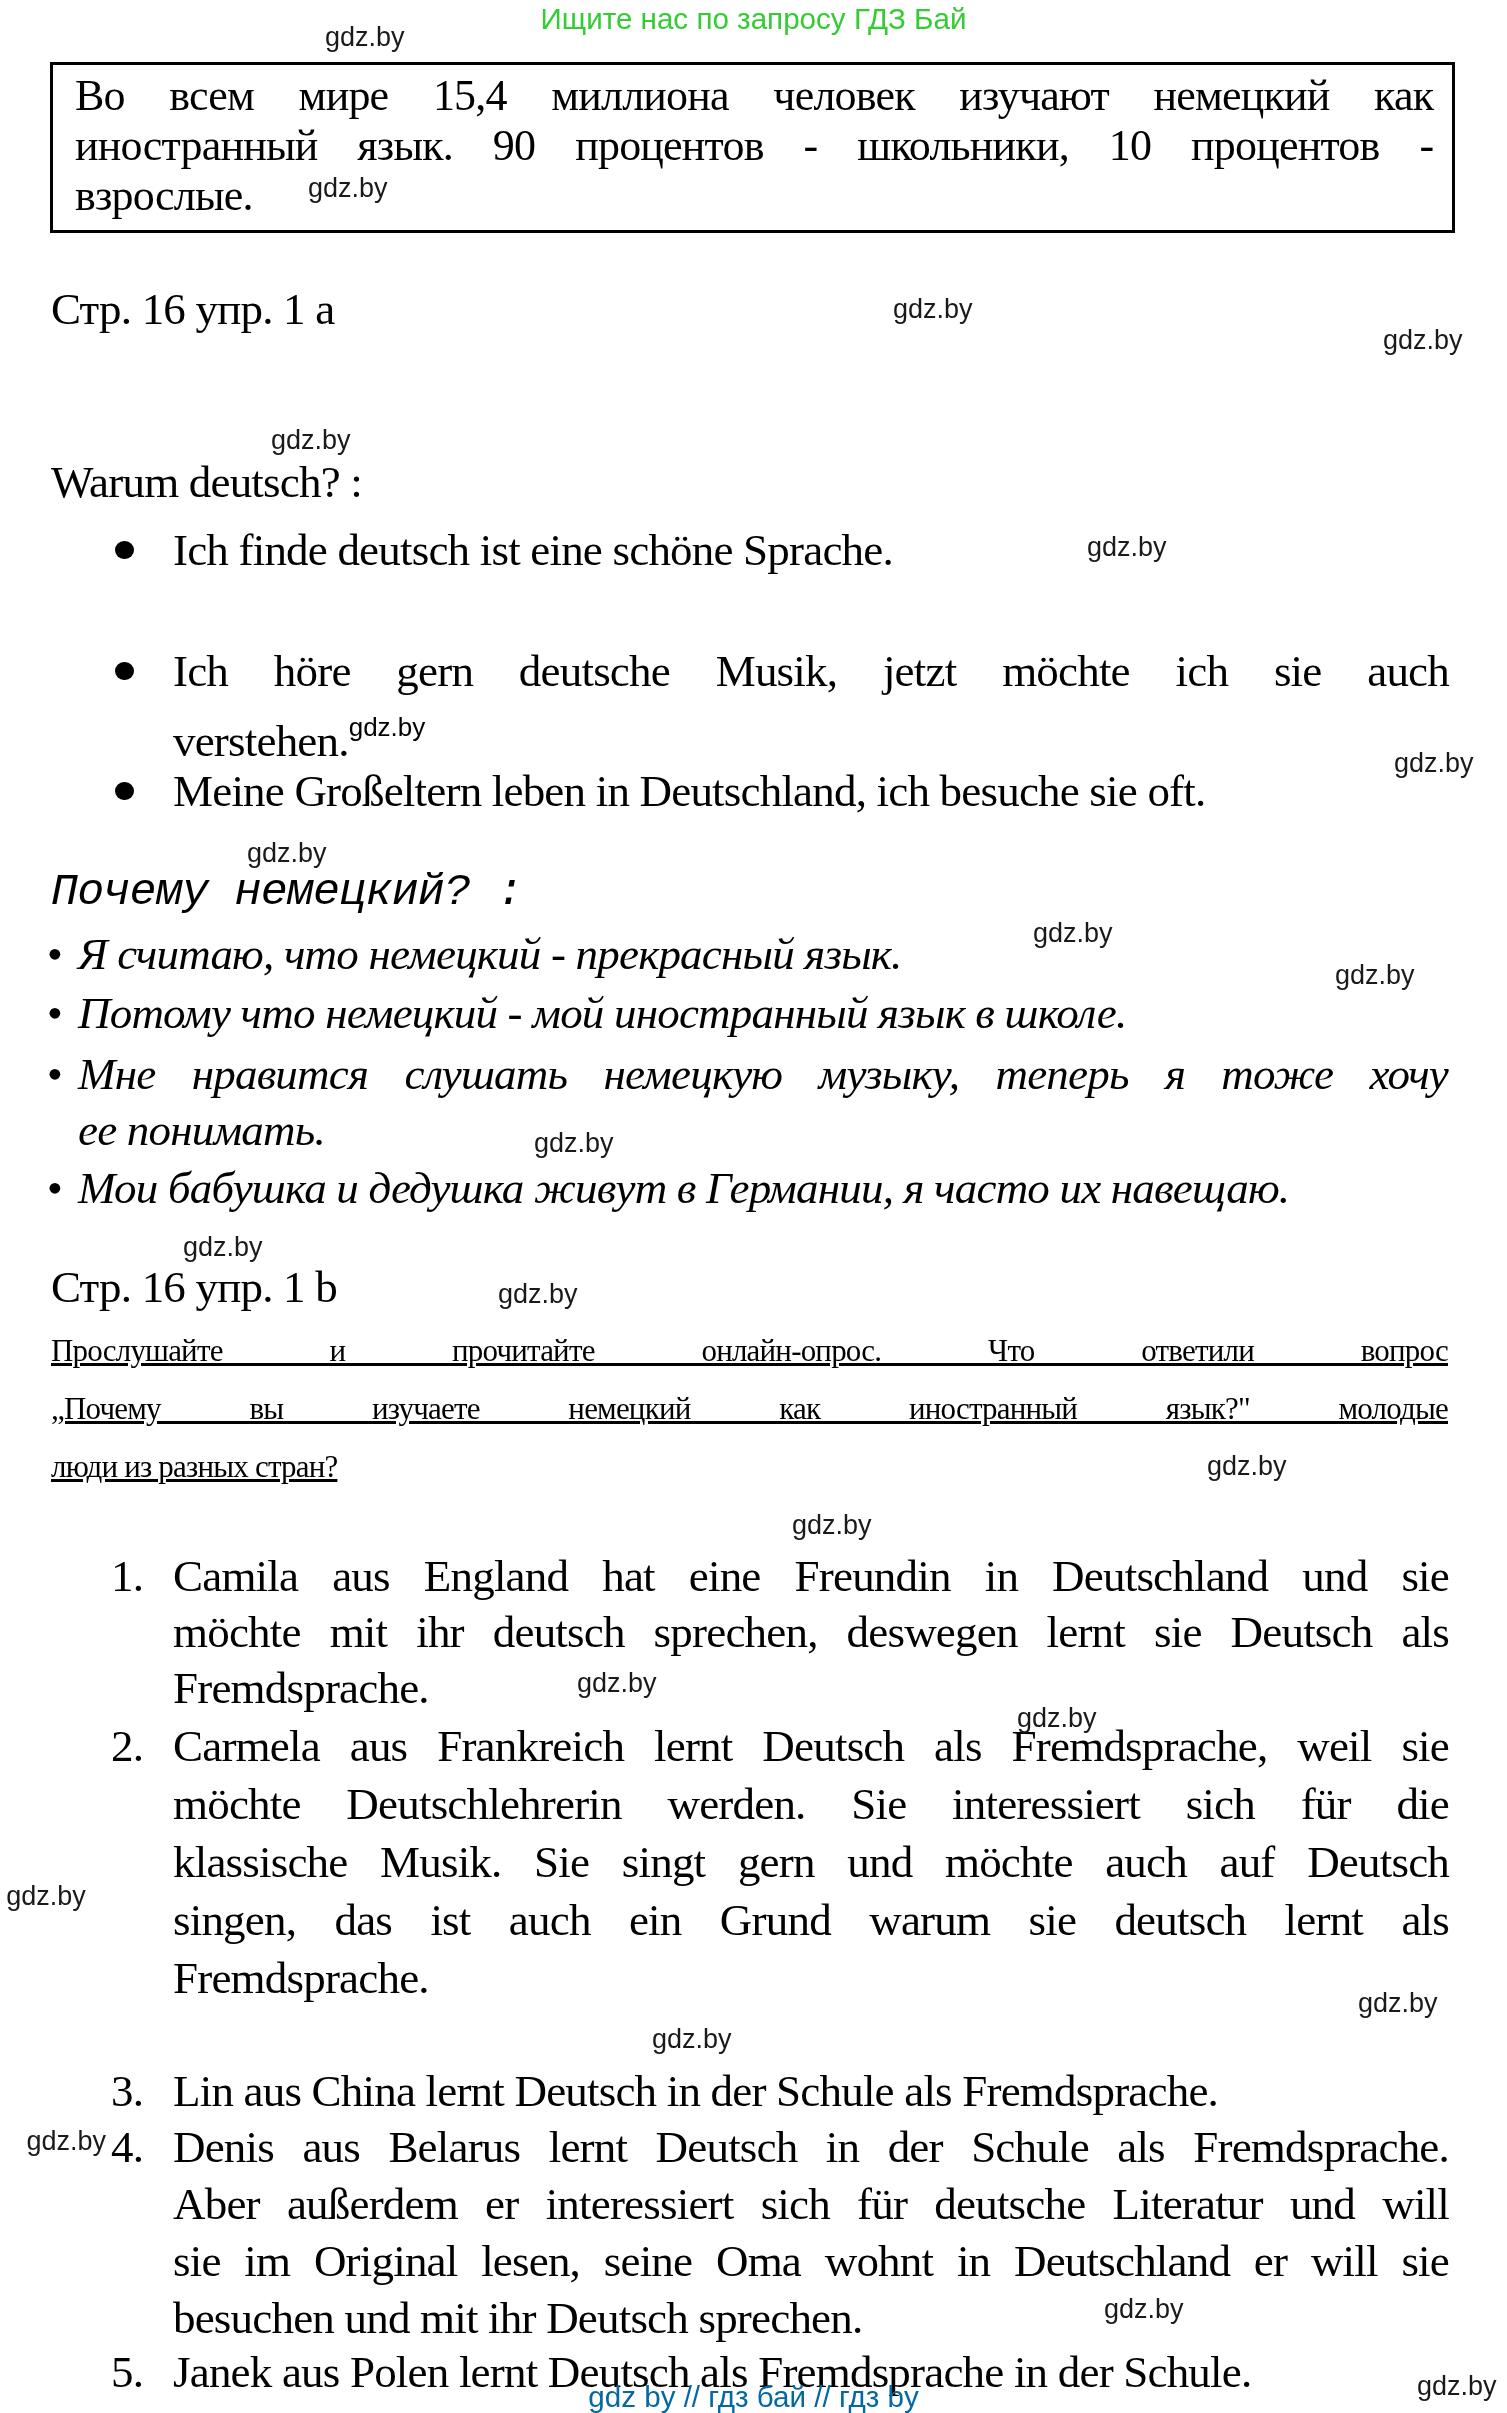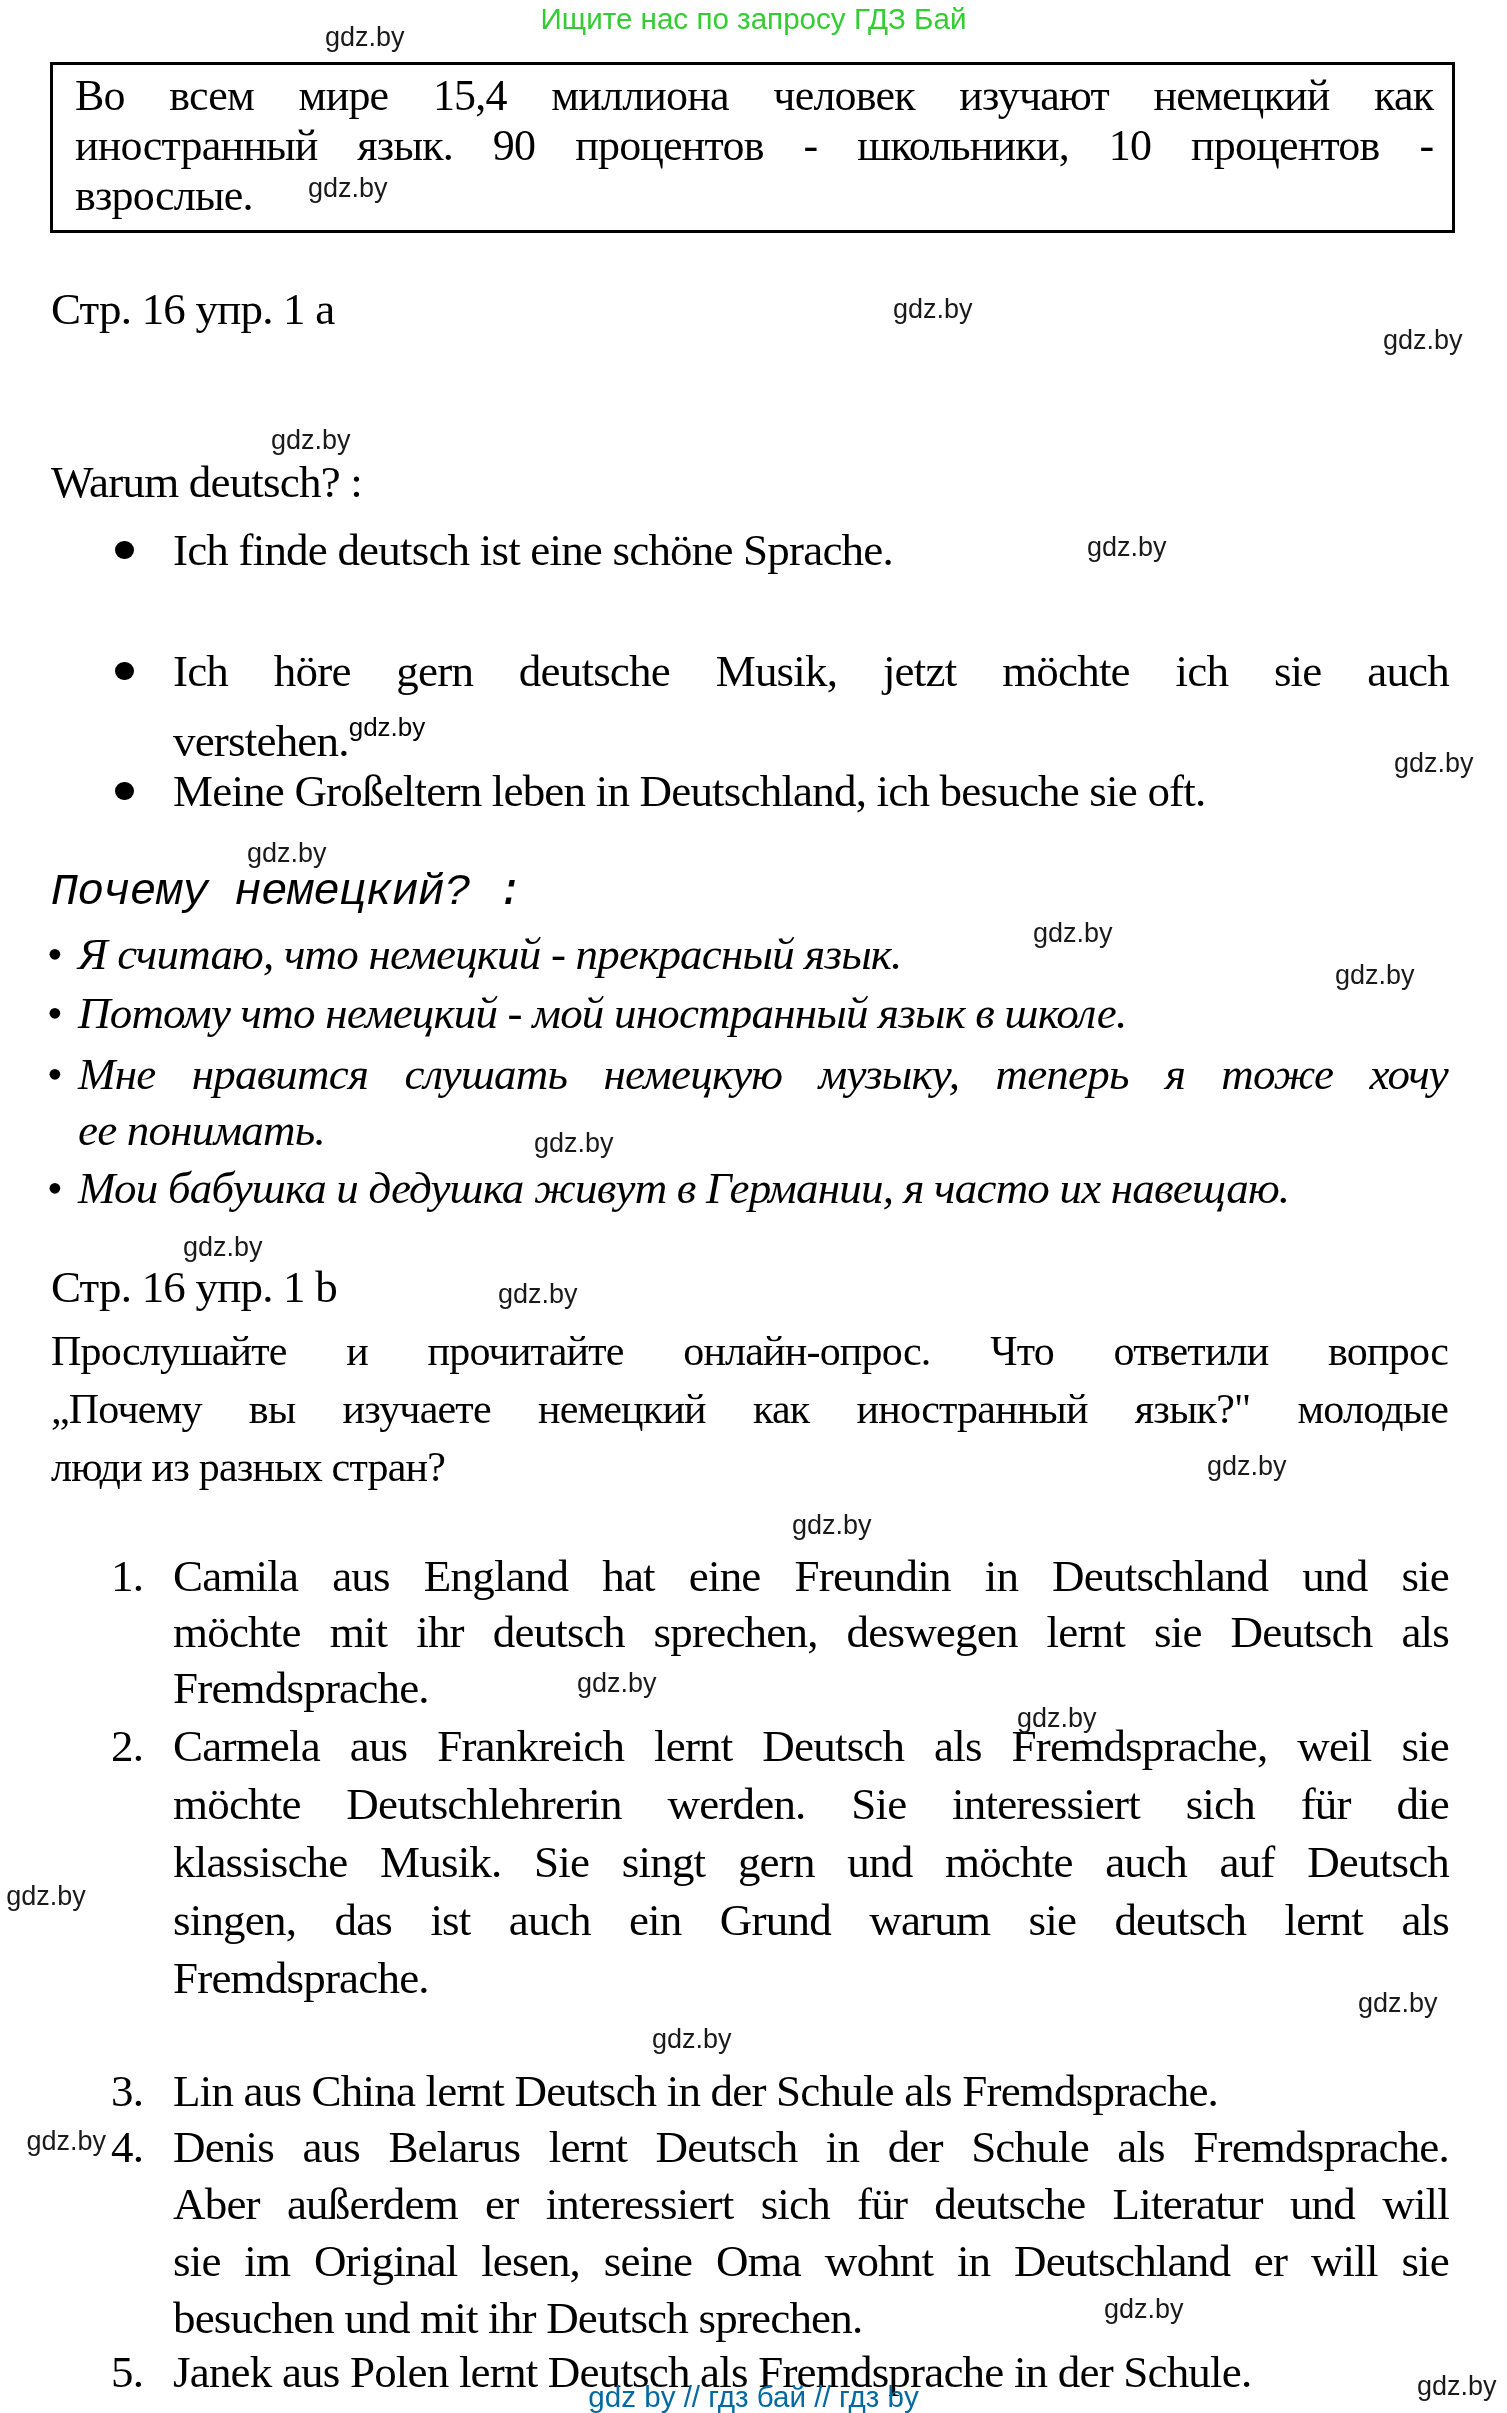--- a/index.html
+++ b/index.html
@@ -18,22 +18,22 @@
         letter-spacing:-0.8px;white-space:nowrap;}
   .italic{font-style:italic;font-family:Liberation Mono, monospace;}
   .jline{text-align:justify;text-align-last:justify;}
   .de-item{position:absolute;left:173px;width:1276px;font-size:45px;line-height:56px;
         letter-spacing:-0.8px;}
   .de-dot{position:absolute;left:-58px;top:18.7px;width:18.7px;height:18.7px;
         background:#000;border-radius:50%;}
   .ru-item{position:absolute;left:78px;width:1370px;font-size:45px;line-height:56px;
         font-style:italic;letter-spacing:-0.8px;}
   .ru-dot{position:absolute;left:-31px;top:0;font-style:normal;}
-  .para-b{position:absolute;left:51px;width:1397px;font-size:42px;line-height:58px;
-        letter-spacing:-0.8px;}
+  .para-b{position:absolute;left:51px;width:1397px;font-size:31px;line-height:58px;
+        letter-spacing:-0.8px;text-decoration:underline;}
   .num-item{position:absolute;left:173px;width:1276px;font-size:45px;
         letter-spacing:-0.8px;}
   .lh72{line-height:56px;}.lh73{line-height:57px;}.lh74{line-height:58px;}
   .num{position:absolute;left:-62px;top:0;}
   .footer{position:absolute;top:2372px;left:0;width:100%;text-align:center;
         font-family:"Liberation Sans",sans-serif;font-size:29.6px;color:#0369a1;margin-top:8px;}
 </style>
 </head>
 <body>
 

